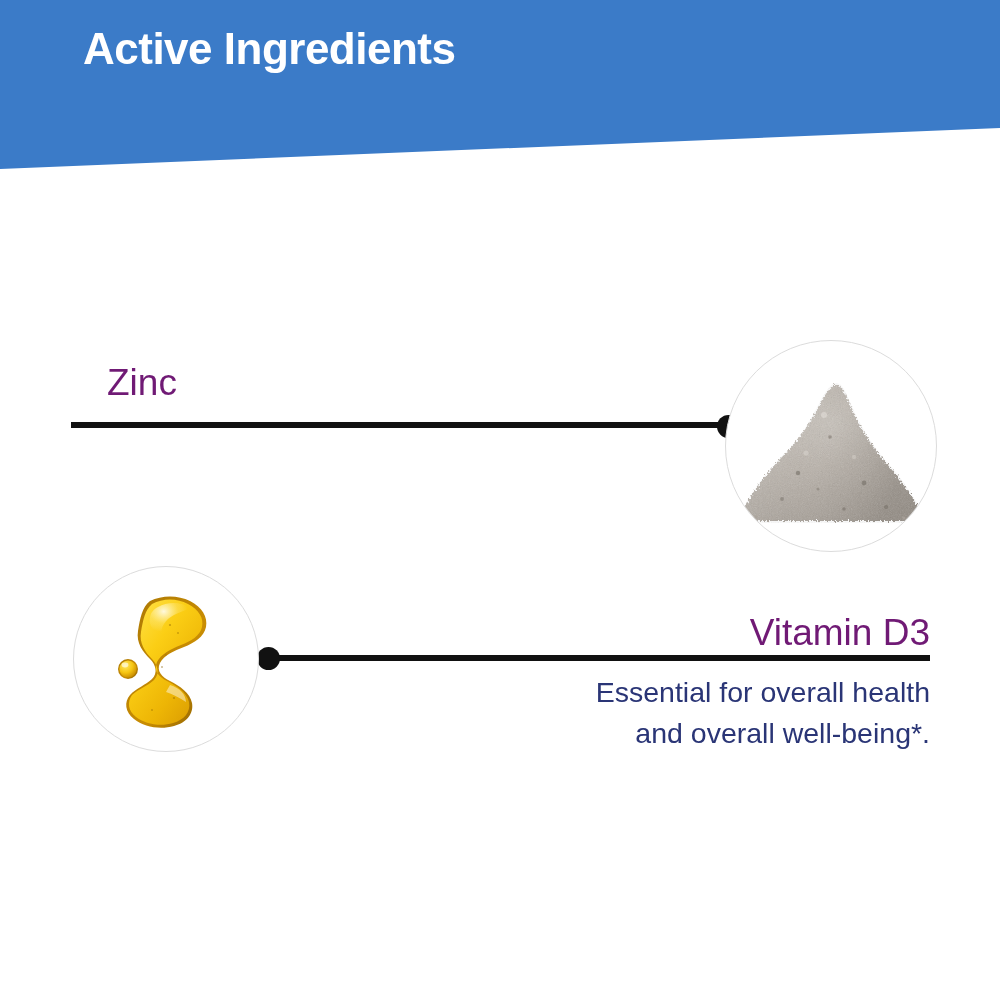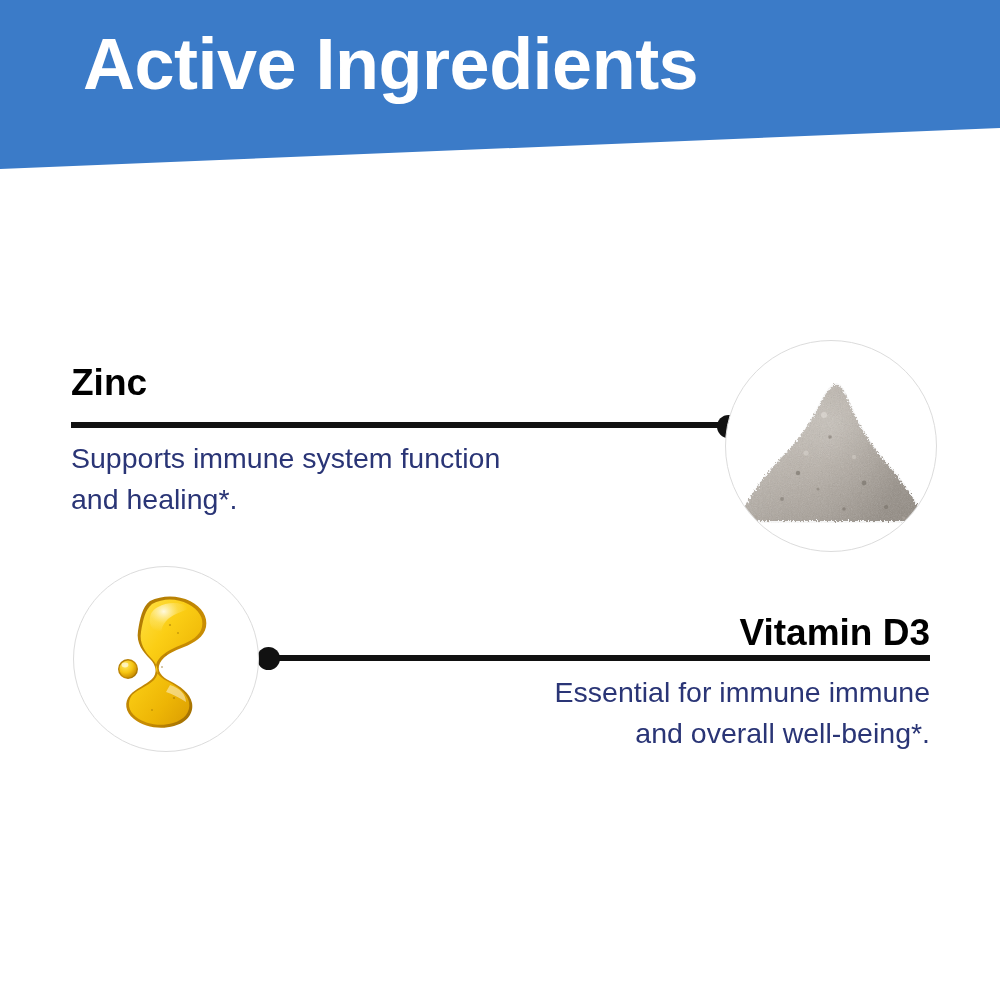--- a/index.html
+++ b/index.html
@@ -31,35 +31,36 @@
     height: 172px;
     background: #3b7bc8;
     -webkit-clip-path: polygon(0 0, 1000px 0, 1000px 128px, 0 169px);
     clip-path: polygon(0 0, 1000px 0, 1000px 128px, 0 169px);
   }
   .banner-title {
     position: absolute;
     left: 83px;
     top: 24px;
     color: #ffffff;
-    font-size: 72px;
+    font-size: 44px;
     font-weight: bold;
     letter-spacing: -0.5px;
     line-height: 1.12;
     white-space: nowrap;
   }
 
   
   .ing-name {
     position: absolute;
-    color: #000000;
+    color: #701a75;
     font-size: 37px;
-    font-weight: bold;
+    font-weight: normal;
     line-height: 1.1;
     white-space: nowrap;
+    margin-left: 36px;
   }
   .ing-desc {
     position: absolute;
     color: #2a3576;
     font-size: 28.5px;
     font-weight: normal;
     line-height: 41px;
     white-space: pre-line;
   }
   .rule {
@@ -108,22 +109,20 @@
 
   <div class="banner"></div>
   <div class="banner-title">Active Ingredients</div>
 
   <div class="ing-name" id="zinc-name">Zinc</div>
 
   <div class="rule" id="zinc-rule"></div>
 
   <div class="node-dot" id="zinc-dot"></div>
 
-  <div class="ing-desc" id="zinc-desc">Supports immune system function
-and healing*.</div>
 
   <div class="photo-circle" id="zinc-photo">
     <svg width="210" height="210" viewBox="0 0 210 210">
       <defs>
         <radialGradient id="zgrad" cx="48%" cy="28%" r="78%">
           <stop offset="0%" stop-color="#cdc8c1"></stop>
           <stop offset="45%" stop-color="#b7b0a8"></stop>
           <stop offset="100%" stop-color="#9d968e"></stop>
         </radialGradient>
         <linearGradient id="zshade" x1="0" y1="0" x2="1" y2="0.4">
@@ -182,21 +181,21 @@
       </g>
     </svg>
   </div>
 
   <div class="ing-name" id="d3-name">Vitamin D3</div>
 
   <div class="rule" id="d3-rule"></div>
 
   <div class="node-dot" id="d3-dot"></div>
 
-  <div class="ing-desc" id="d3-desc">Essential for immune immune
+  <div class="ing-desc" id="d3-desc">Essential for overall health
 and overall well-being*.</div>
 
   <div class="photo-circle" id="d3-photo">
     <svg width="184" height="184" viewBox="0 0 184 184">
       <defs>
         <linearGradient id="oilg" x1="0.1" y1="0" x2="0.9" y2="1">
           <stop offset="0%" stop-color="#ffe24a"></stop>
           <stop offset="35%" stop-color="#fbce15"></stop>
           <stop offset="70%" stop-color="#edb505"></stop>
           <stop offset="100%" stop-color="#d89a02"></stop>

